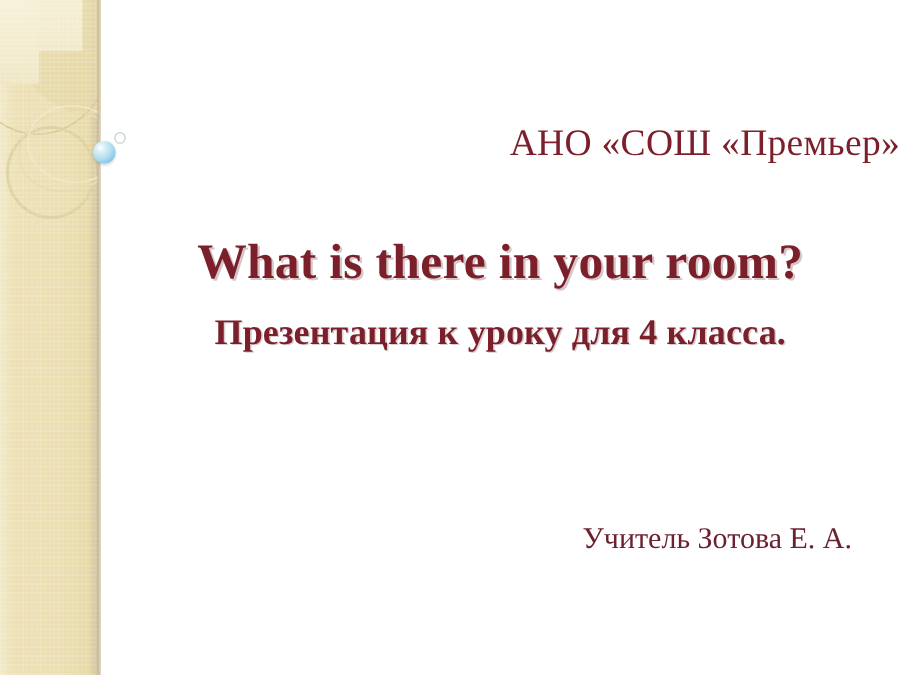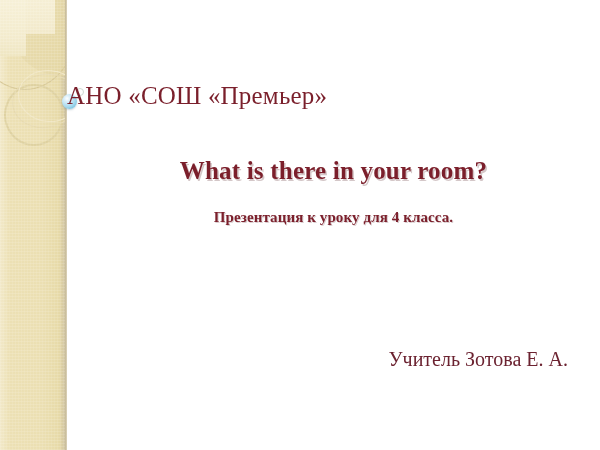--- a/index.html
+++ b/index.html
@@ -160,51 +160,51 @@
     top: 0;
     width: 533px;
     height: 450px;
   }
 
   .org-line {
     position: absolute;
     left: 0;
     right: 0;
     top: 82px;
-    text-align: left;
+    text-align: right;
     font-size: 25px;
     line-height: 1.1;
     font-weight: 400;
     color: #7a1f2b;
     letter-spacing: .2px;
     white-space: nowrap;
   }
 
   .main-title {
     position: absolute;
     left: 0;
     right: 0;
     top: 157px;
     text-align: center;
-    font-size: 25px;
+    font-size: 33px;
     line-height: 1.1;
     font-weight: 700;
     color: #7b1f2b;
     letter-spacing: .2px;
     white-space: nowrap;
     text-shadow: 1.5px 1.5px 0 rgba(120,80,85,.32);
   }
 
   .sub-title {
     position: absolute;
     left: 0;
     right: 0;
     top: 209px;
     text-align: center;
-    font-size: 15px;
+    font-size: 24px;
     line-height: 1.15;
     font-weight: 700;
     color: #7b1f2b;
     letter-spacing: .1px;
     white-space: nowrap;
     text-shadow: 1px 1px 0 rgba(120,80,85,.28);
   }
 
   .author-line {
     position: absolute;

